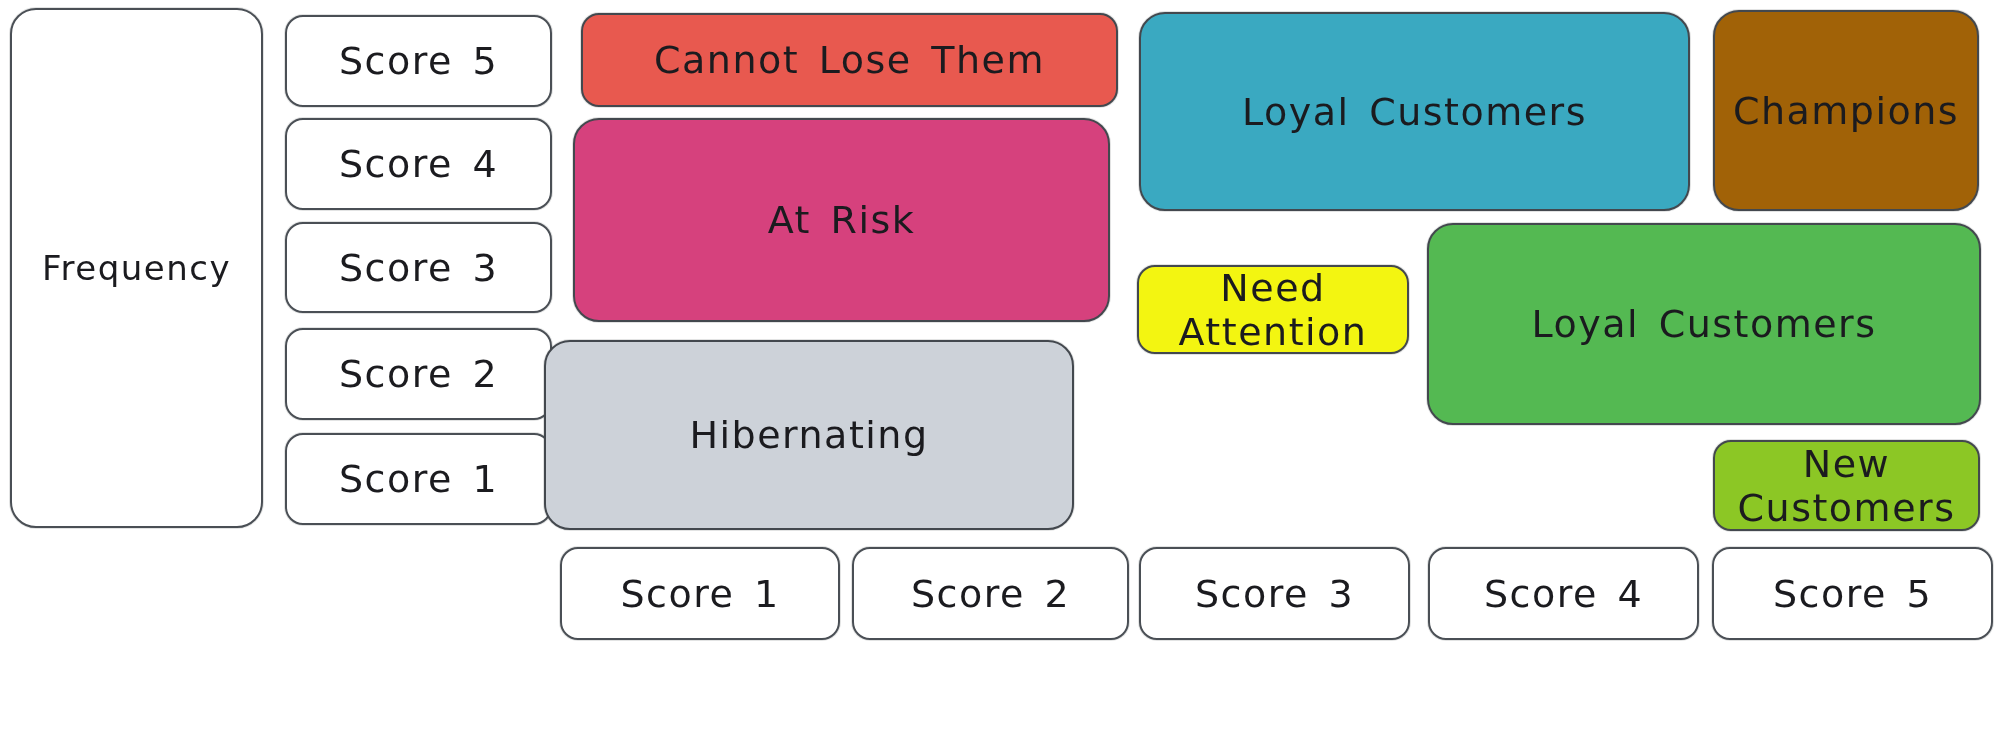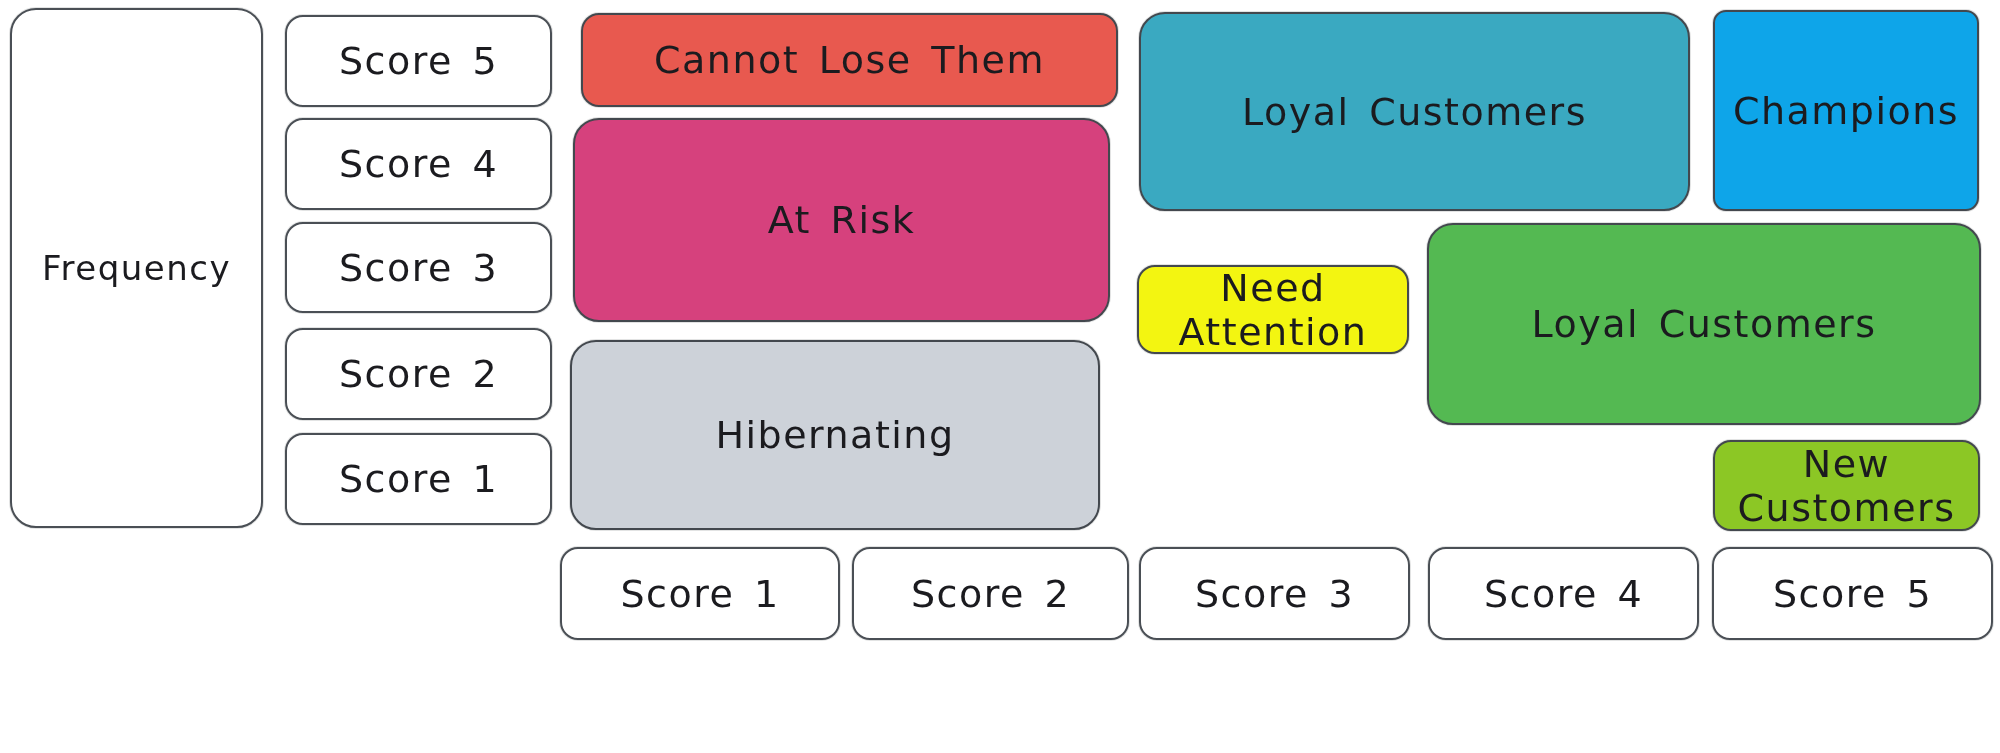--- a/index.html
+++ b/index.html
@@ -48,25 +48,25 @@
   <div class="box white-box" style="left:285px; top:15px; width:267px; height:92px;">Score 5</div>
   <div class="box white-box" style="left:285px; top:118px; width:267px; height:92px;">Score 4</div>
   <div class="box white-box" style="left:285px; top:222px; width:267px; height:91px;">Score 3</div>
   <div class="box white-box" style="left:285px; top:328px; width:267px; height:92px;">Score 2</div>
   <div class="box white-box" style="left:285px; top:433px; width:267px; height:92px;">Score 1</div>
 
   <div class="box" style="left: 573px; top: 13px; width: 537px; height: 94px; background: rgb(232, 89, 79); margin-left: 8px;">Cannot Lose Them</div>
 
   <div class="box big-radius" style="left: 573px; top: 118px; width: 537px; height: 204px; background: rgb(214, 65, 125);">At Risk</div>
 
-  <div class="box big-radius" style="left: 570px; top: 340px; width: 530px; height: 190px; background: rgb(205, 210, 217);">Hibernating</div>
+  <div class="box big-radius" style="left: 544px; top: 340px; width: 530px; height: 190px; background: rgb(205, 210, 217);">Hibernating</div>
 
   <div class="box big-radius" style="left: 1139px; top: 12px; width: 551px; height: 199px; background: rgb(58, 169, 193);">Loyal Customers</div>
 
-  <div class="box big-radius" style="left: 1713px; top: 10px; width: 266px; height: 201px; background: #0ea5e9; border-radius: 13px;">Champions</div>
+  <div class="box big-radius" style="left: 1713px; top: 10px; width: 266px; height: 201px; background: #a16207;">Champions</div>
 
   <div class="box" style="left: 1137px; top: 229px; width: 272px; height: 89px; background: rgb(243, 245, 17); margin-top: 36px;">Need Attention</div>
 
   <div class="box big-radius" style="left: 1427px; top: 223px; width: 554px; height: 202px; background: rgb(84, 185, 82);">Loyal Customers</div>
 
 
 
   <div class="box" style="left: 1713px; top: 440px; width: 267px; height: 91px; background: rgb(140, 199, 37);">New Customers</div>
 
   <div class="box white-box" style="left:560px; top:547px; width:280px; height:93px;">Score 1</div>

